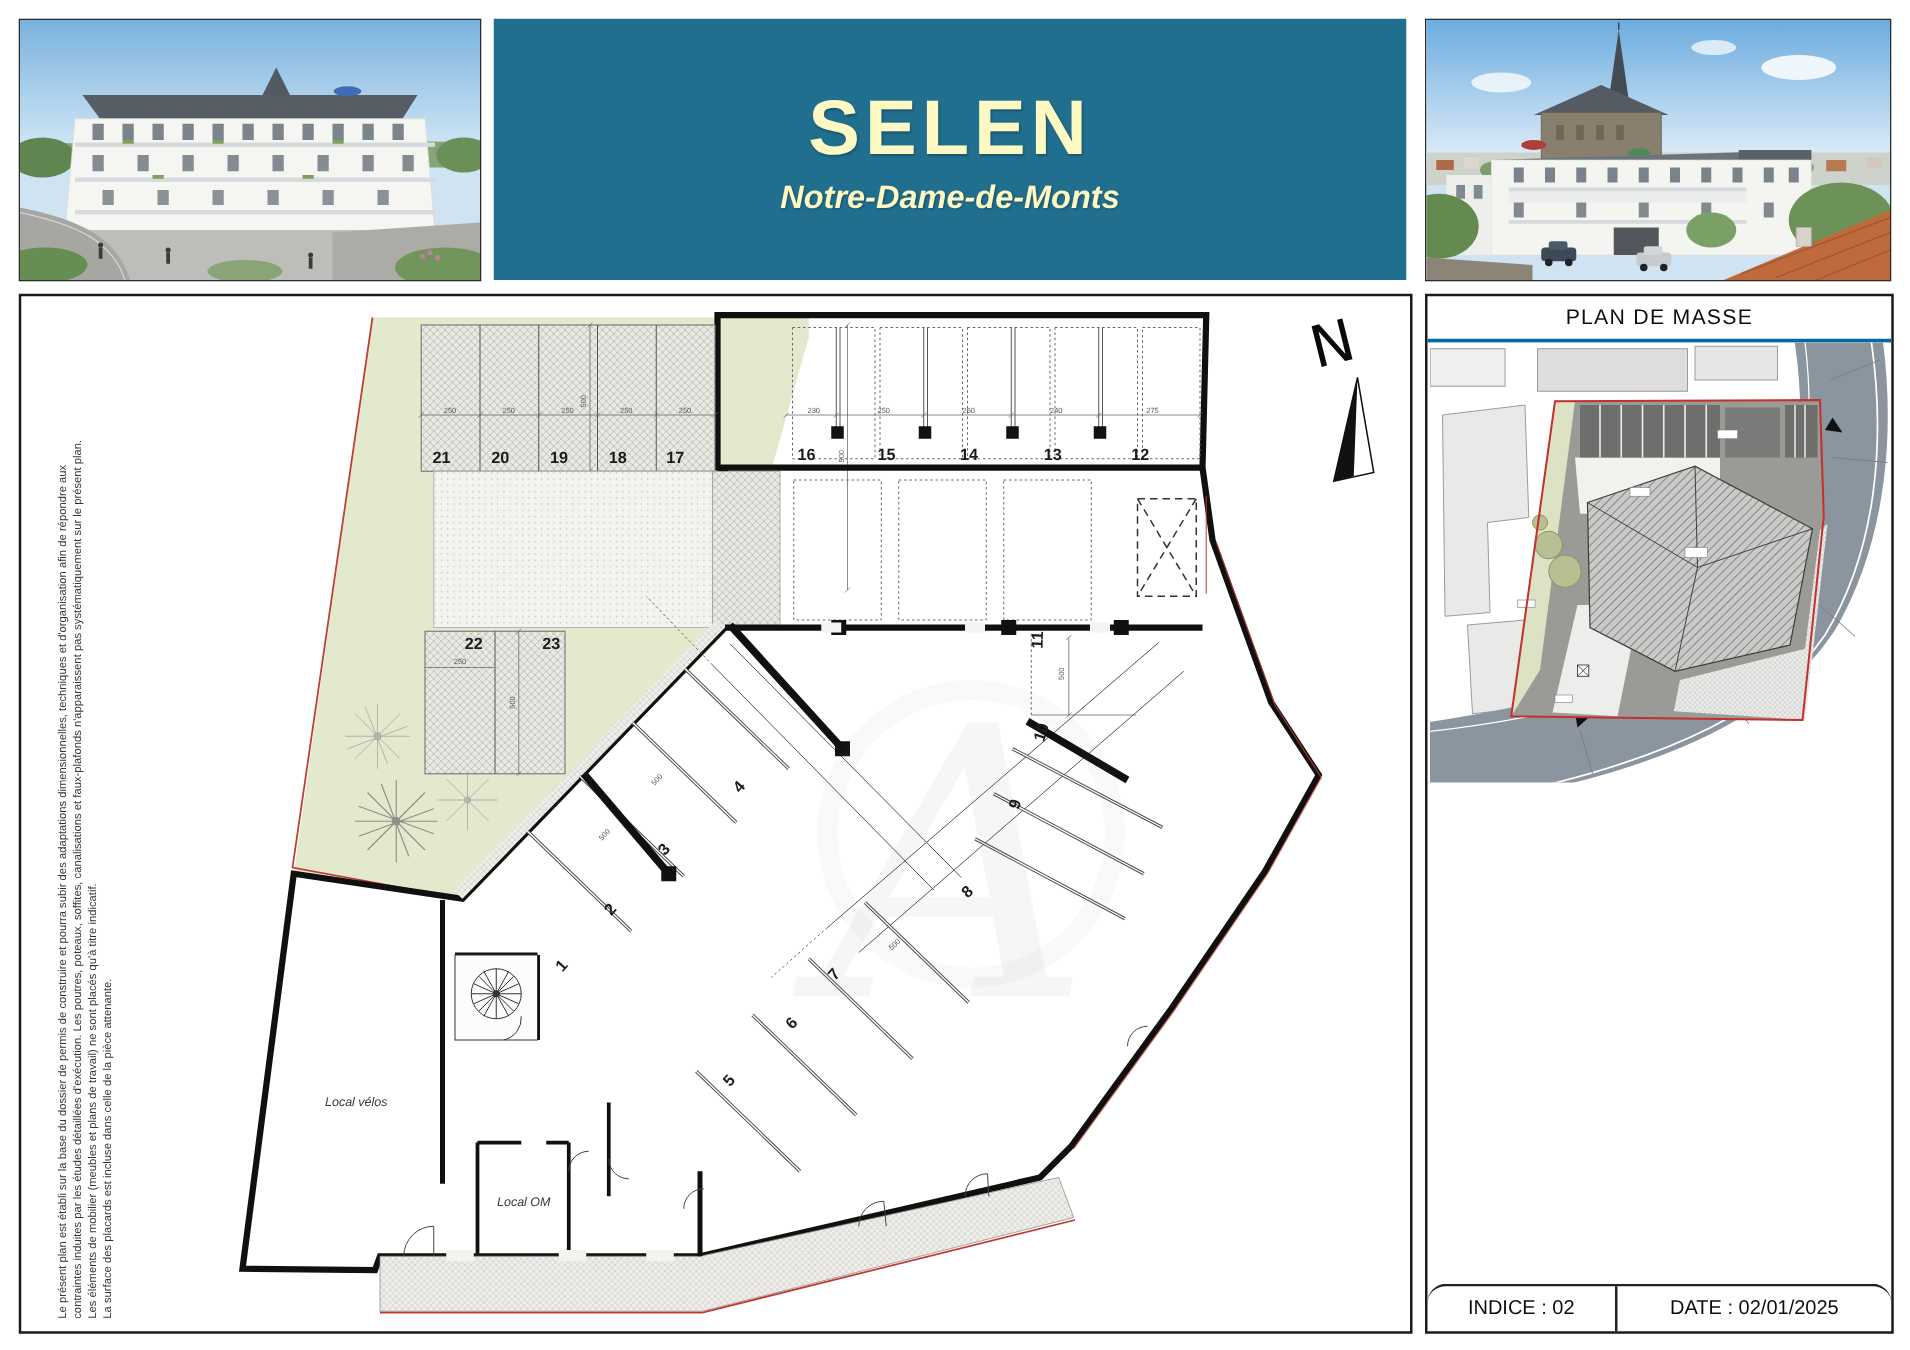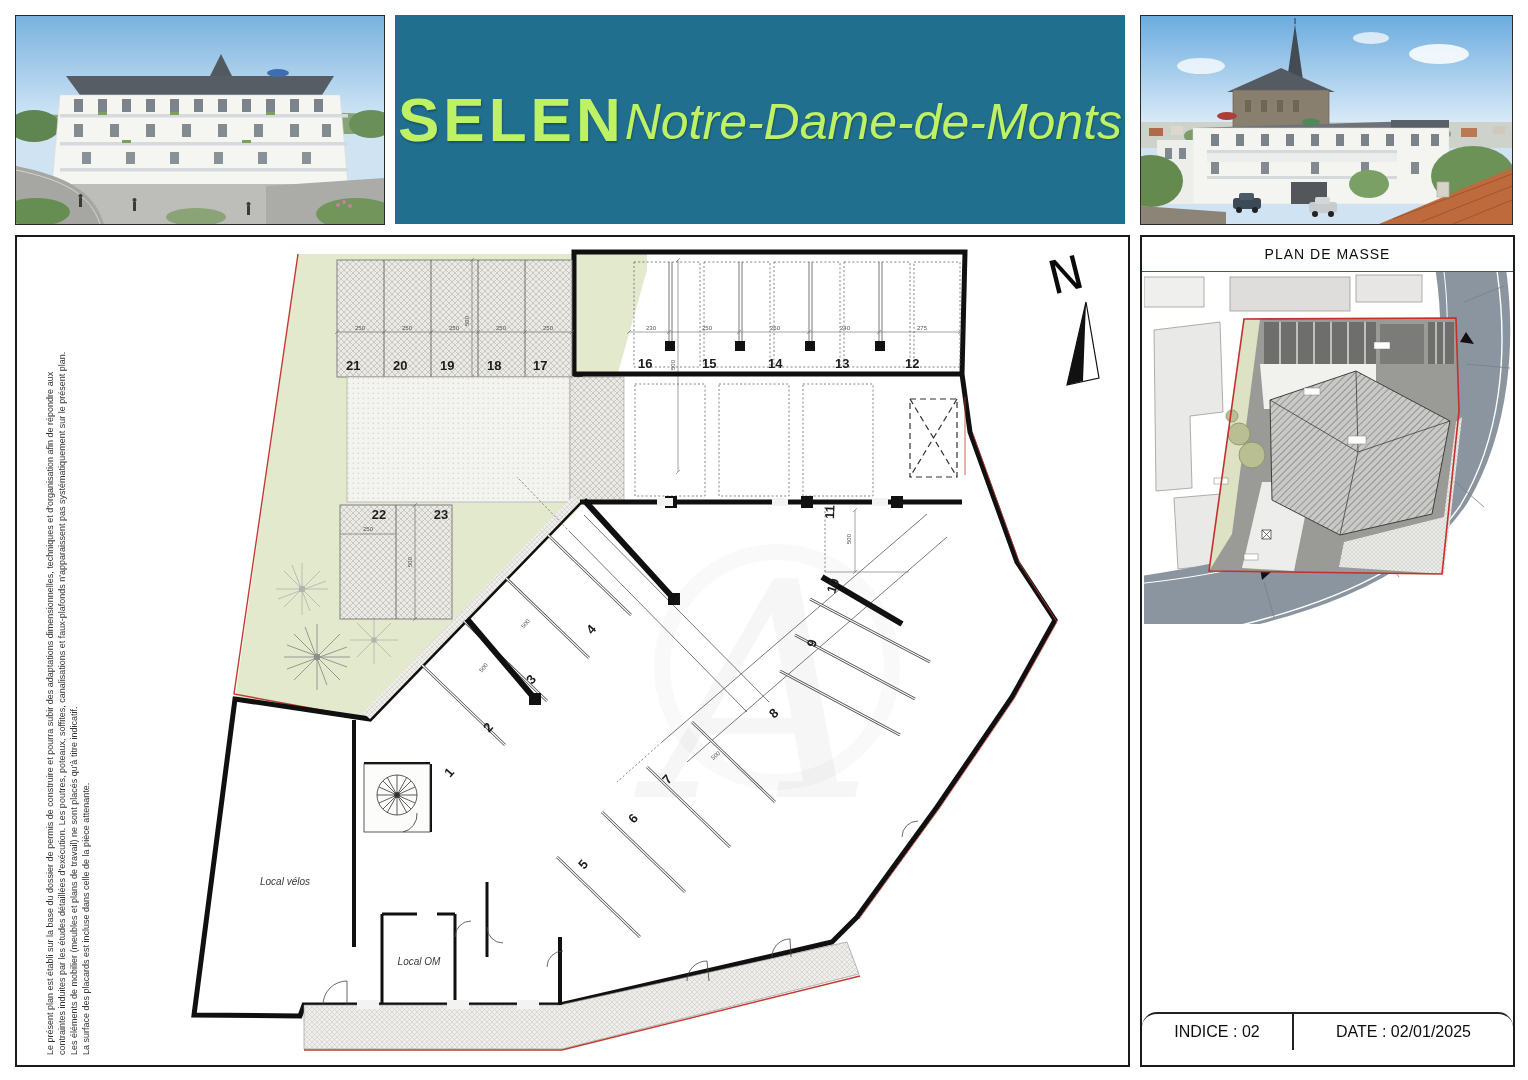--- a/index.html
+++ b/index.html
@@ -1,31 +1,31 @@
 <!DOCTYPE html>
 <html><head>
 <meta charset="utf-8">
 <style>
   html,body{margin:0;padding:0;background:#ffffff;}
   .page{position:relative;width:1528px;height:1080px;background:#fff;font-family:"Liberation Sans",sans-serif;overflow:hidden;}
   .photo{position:absolute;border:1px solid #2b2b2b;overflow:hidden;background:#cfe3f2;}
   .photo svg{display:block;}
   #photoL{left:15px;top:15px;width:368px;height:208px;}
   #photoR{left:1140px;top:15px;width:371px;height:208px;}
-  .banner{position:absolute;left:395px;top:15px;width:730px;height:209px;display:flex;flex-direction:row;align-items:center;justify-content:center;color:#bef264;}
+  .banner{position:absolute;left:395px;top:15px;width:730px;height:209px;display:flex;flex-direction:column;align-items:center;justify-content:center;color:#fef9c3;}
   .banner-title{font-size:62px;font-weight:bold;letter-spacing:4px;text-shadow:1px 2px 2px rgba(0,0,0,.25);}
-  .banner-sub{font-size:50px;font-style:italic;margin-top:4px;text-shadow:1px 1px 2px rgba(0,0,0,.25);}
+  .banner-sub{font-size:26px;font-style:italic;margin-top:4px;text-shadow:1px 1px 2px rgba(0,0,0,.25);font-weight:bold;}
   .plan-frame{position:absolute;left:15px;top:235px;width:1111px;height:828px;border:2px solid #1b1b1b;background:#fff;}
   .plan-svg{position:absolute;left:0;top:0;width:100%;height:100%;}
   .disclaimer{position:absolute;left:-352px;top:391px;width:806px;height:48px;transform:rotate(-90deg);font-size:9px;line-height:12px;color:#333;white-space:nowrap;}
   .sidebar{position:absolute;left:1140px;top:235px;width:371px;height:828px;border:2px solid #1b1b1b;background:#fff;}
-  .masse-title{height:34px;border-bottom:1px solid #0369a1;display:flex;align-items:center;justify-content:center;font-size:14px;letter-spacing:1px;color:#0d0d0d;}
+  .masse-title{height:34px;border-bottom:3px solid #0369a1;display:flex;align-items:center;justify-content:center;font-size:17px;letter-spacing:1px;color:#0d0d0d;}
   .masse-map{display:block;width:367px;height:352px;margin:0 auto;}
   .level-title{position:absolute;top:428px;left:0;right:0;text-align:center;font-weight:bold;font-size:17px;color:#0d0d0d;}
-  .meta-row{position:absolute;bottom:15px;left:0;right:0;height:36px;border-top:2px solid #222;display:flex;border-radius:15px;}
+  .meta-row{position:absolute;bottom:0;left:0;right:0;height:36px;border-top:2px solid #222;display:flex;border-radius:15px;}
   .meta-cell{display:flex;align-items:center;justify-content:center;font-size:16px;color:#0d0d0d;}
   .indice{width:150px;border-right:2px solid #222;}
   .date{flex:1;}
   
   .wall{stroke:#101010;fill:none;}
   .thin{stroke:#555;stroke-width:0.8;fill:none;}
   .dot{stroke:#666;stroke-width:0.8;stroke-dasharray:2 2.2;fill:none;}
   .dbl{stroke:#4a4a4a;stroke-width:2.6;fill:none;}
   .dblw{stroke:#fff;stroke-width:1.1;fill:none;}
   .dim{stroke:#666;stroke-width:0.6;fill:none;}

